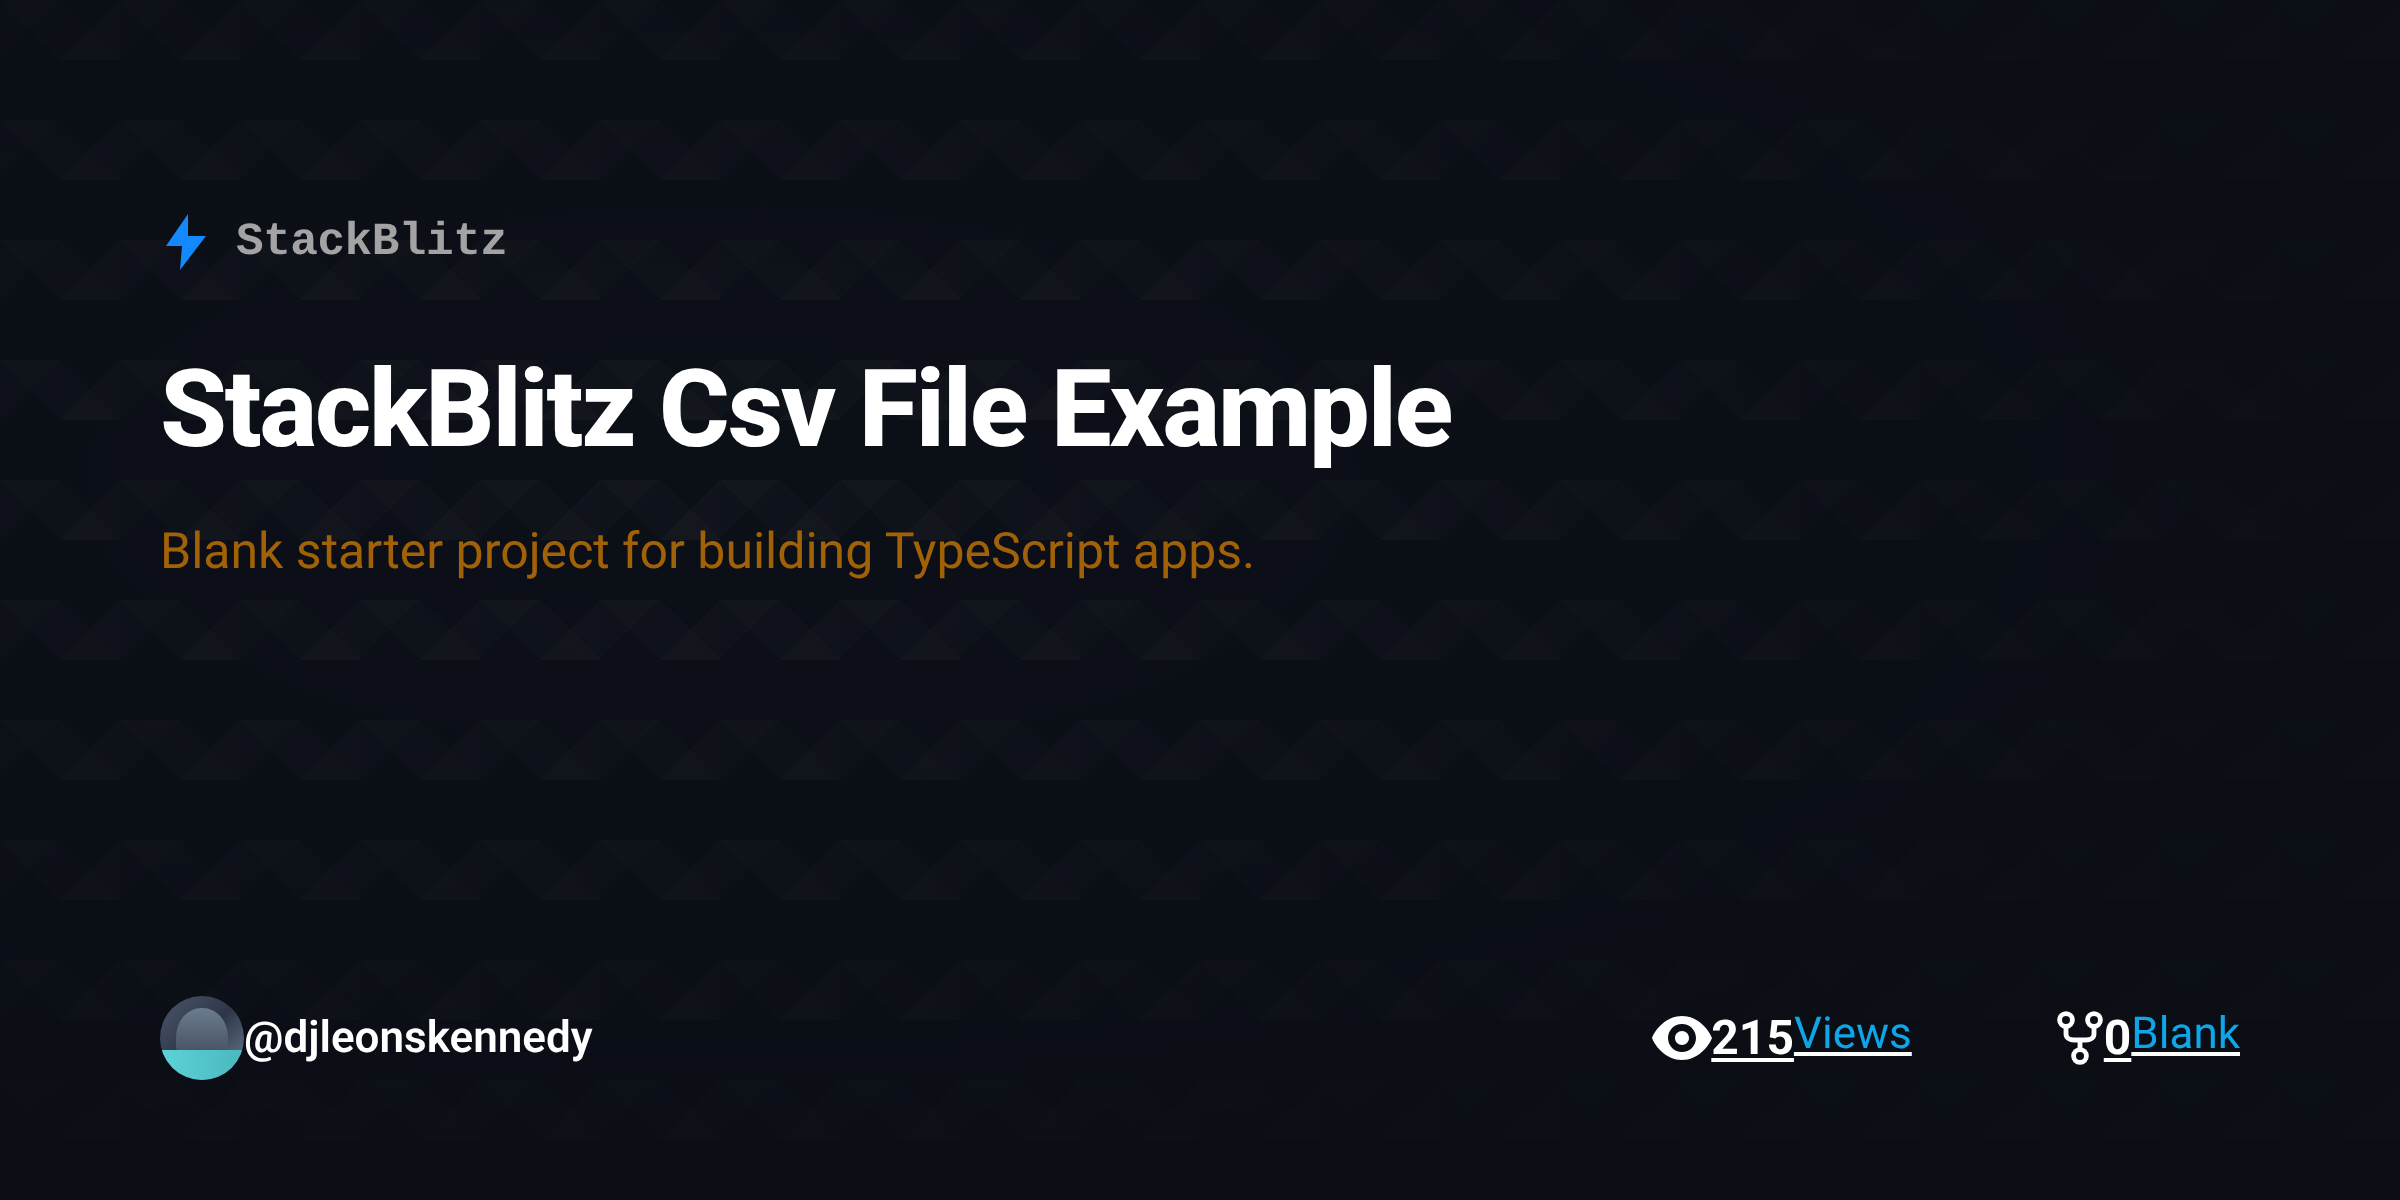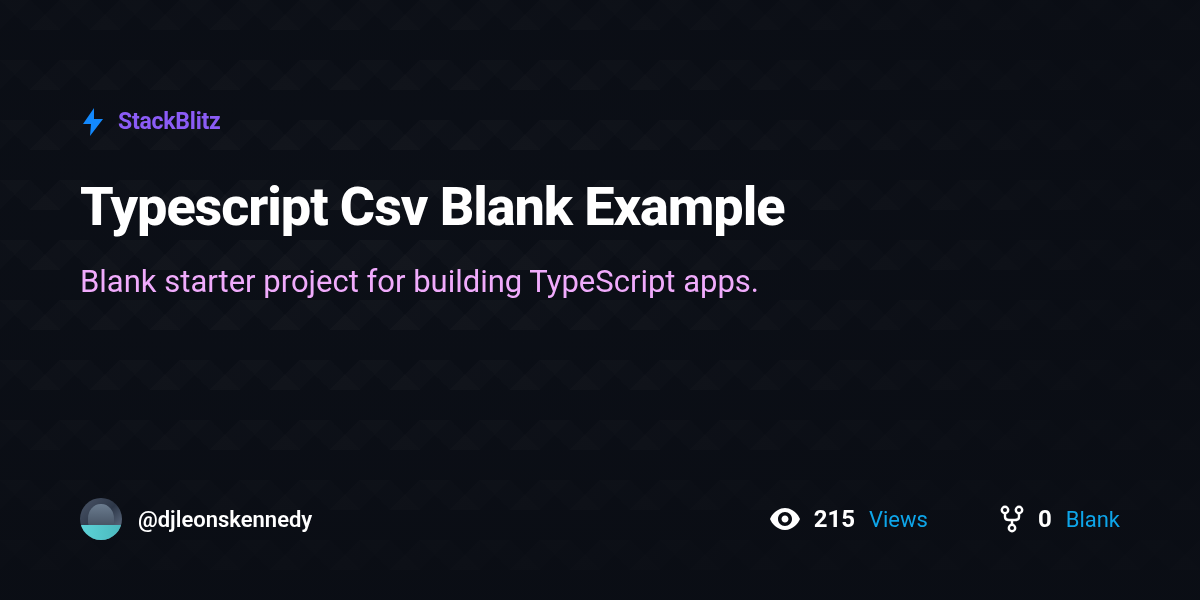--- a/index.html
+++ b/index.html
@@ -64,52 +64,52 @@
       width: 26px;
       height: 26px;
       display: flex;
       align-items: center;
       justify-content: center;
     }
     
     .brand-name {
       font-size: 23px;
       font-weight: 700;
-      color: #8b5cf6;
+      color: #a3a3a3;
       letter-spacing: -0.01em;
+      font-family: Liberation Mono, monospace;
     }
     
     .title {
       font-size: 54px;
       font-weight: 800;
       color: #ffffff;
       letter-spacing: -0.02em;
       line-height: 1.1;
       margin-bottom: 24px;
     }
     
     .description {
-      font-size: 31px;
+      font-size: 25px;
       font-weight: 400;
-      color: #f0abfc;
+      color: #a16207;
       line-height: 1.4;
     }
     
     .footer {
       margin-top: auto;
       padding-bottom: 60px;
       display: flex;
       align-items: center;
       justify-content: space-between;
     }
     
     .author {
       display: flex;
       align-items: center;
-      gap: 16px;
       justify-content: flex-end;
     }
     
     .avatar {
       width: 42px;
       height: 42px;
       border-radius: 50%;
       background: linear-gradient(135deg, #4a5568 0%, #2d3748 50%, #718096 100%);
       position: relative;
       overflow: hidden;
@@ -143,22 +143,21 @@
     }
     
     .stats {
       display: flex;
       align-items: center;
       gap: 72px;
     }
     
     .stat {
       display: flex;
-      align-items: center;
-      gap: 14px;
+      text-decoration: underline;
     }
     
     .stat-icon {
       display: flex;
       align-items: center;
       justify-content: center;
     }
     
     .stat-value {
       font-size: 24px;
@@ -182,21 +181,21 @@
 
   <div class="brand">
     <span class="brand-icon">
       <svg width="24" height="28" viewBox="0 0 24 28" fill="none">
         <path d="M13 0 L2 16 L10 16 L9 28 L22 11 L13 11 L13 0 Z" fill="#1389fd"></path>
       </svg>
     </span>
     <span class="brand-name">StackBlitz</span>
   </div>
 
-  <h1 class="title">Typescript Csv Blank Example</h1>
+  <h1 class="title">StackBlitz Csv File Example</h1>
 
   <p class="description">Blank starter project for building TypeScript apps.</p>
 
   <div class="footer">
 
     <div class="author">
       <div class="avatar"></div>
       <span class="username">@djleonskennedy</span>
     </div>
 

